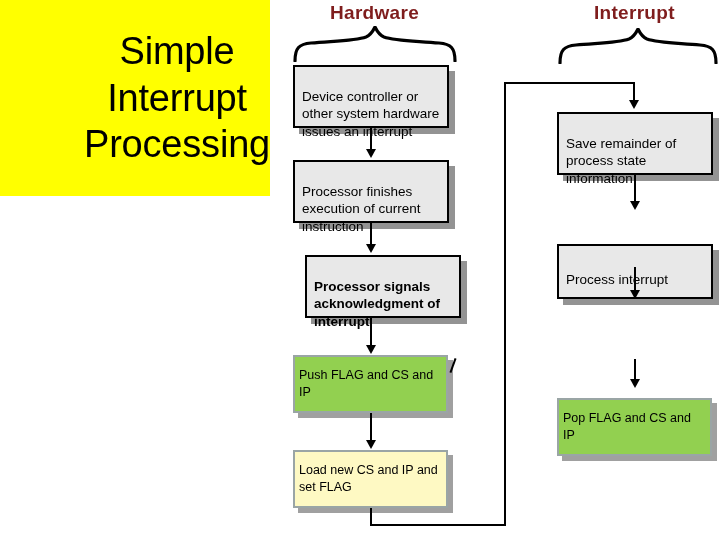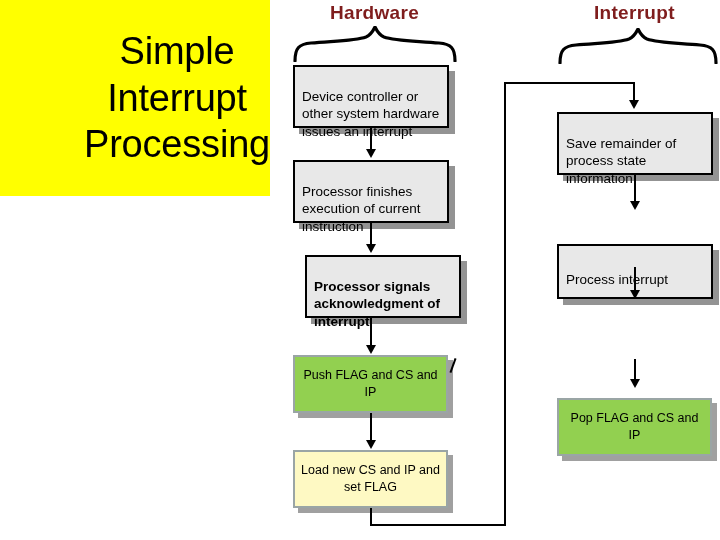--- a/index.html
+++ b/index.html
@@ -67,21 +67,20 @@
     align-items:flex-start;
   }
   .node.grey.centered{align-items:center;text-align:left;margin-top:32px;}
 
   
   .node.fill{
     border:2px solid #9aa5a5;
     box-shadow:5px 5px 0 0 rgba(150,150,150,.9);
     font-size:12.5px;
     line-height:1.35;
-    text-align:center;
     justify-content:center;
     align-items:center;
     padding:2px 4px;
   }
   .node.green{background:#92d050;}
   .node.orange{background:#fef9c3;}
 
   
   .vline{position:absolute;width:2px;background:#000;}
   .hline{position:absolute;height:2px;background:#000;}

